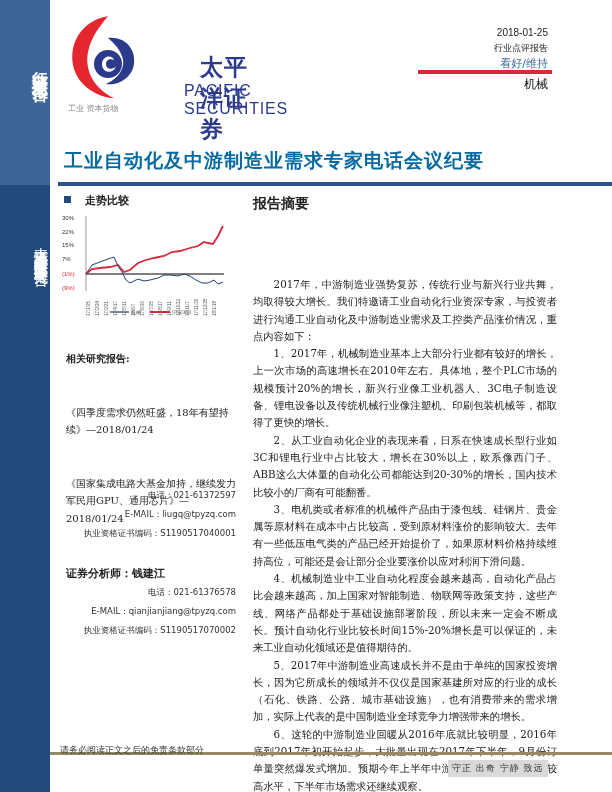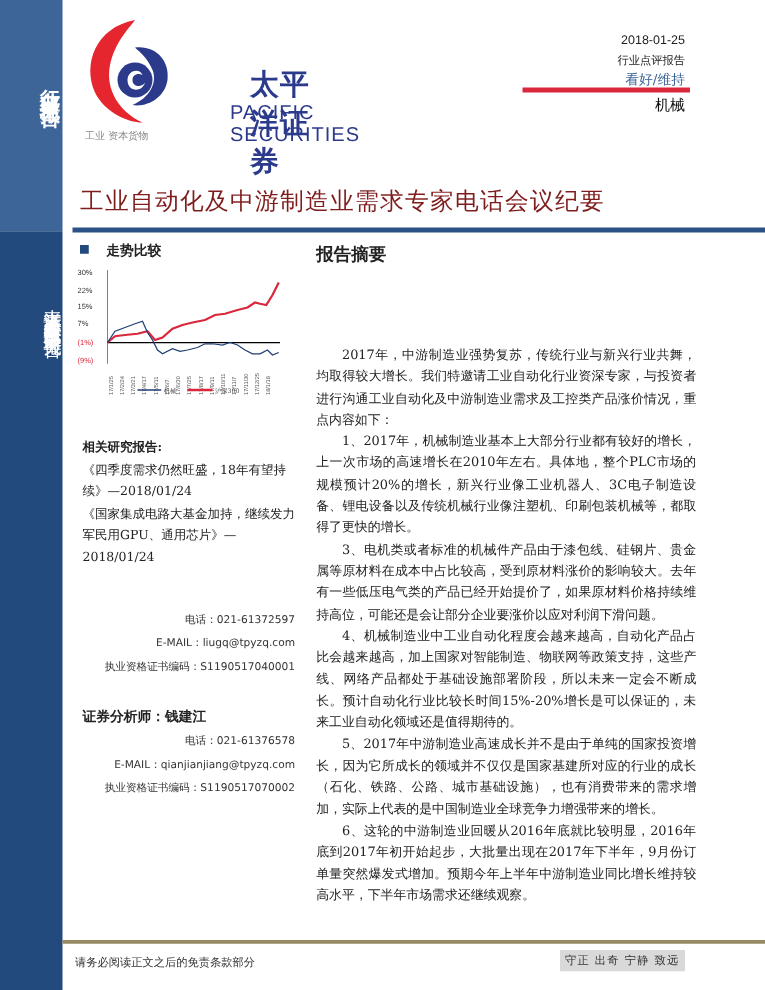--- a/index.html
+++ b/index.html
@@ -16,43 +16,43 @@
   .logo-en { position:absolute; left:122px; top:70px; font-family:"Liberation Sans",sans-serif; font-size:16px; color:#2c3a8c; letter-spacing:0.8px; }
 
   .hdr-right { position:absolute; right:64px; text-align:right; font-family:"Liberation Sans",sans-serif;margin-left:12px; }
   .hdr-date { top:27px; font-size:10px; color:#222; }
   .hdr-type { top:42px; font-size:9px; color:#222; font-family:"DejaVu Sans",sans-serif; }
   .hdr-rating { top:56px; font-size:11px; color:#3d6598; font-family:"DejaVu Sans",sans-serif; }
   .hdr-redline { position:absolute; left:418px; top:70px; width:134px; height:4px; background:#d9283c; }
   .hdr-sector { top:76px; font-size:12px; color:#111; font-family:"DejaVu Sans",sans-serif; }
 
   .subcat { position:absolute; left:68px; top:103px; font-size:8px; color:#888; font-family:"DejaVu Sans",sans-serif; }
-  .title { position:absolute; left:64px; top:148px; font-size:19px; font-weight:normal; color:#7f1d1d; letter-spacing:1px; }
+  .title { position:absolute; left:64px; top:148px; font-size:19px; font-weight:bold; color:#0369a1; letter-spacing:1px; }
   .title-bar { position:absolute; left:58px; top:182px; width:554px; height:4px; background:#2b5286; }
 
   .sec-head { position:absolute; left:64px; top:193px; font-size:11px; font-weight:bold; }
   .sq { display:inline-block; width:7px; height:7px; background:#224a7c; margin-right:14px; vertical-align:1px; }
 
   .chart { position:absolute; left:58px; top:208px; width:178px; height:120px; }
   .chart svg { width:178px; height:120px; }
 
   .related { position:absolute; left:66px; top:350px; width:170px; font-size:10px; line-height:17.5px; }
   .related .hd { font-weight:bold; }
-  .related .item { text-indent:0; }
+  .related .item { text-indent:0;margin-top:36px; }
 
   .analyst { position:absolute; left:66px; width:170px; font-size:9px; font-family:"DejaVu Sans",sans-serif; }
   .analyst .name { font-weight:bold; font-size:11px; font-family:"DejaVu Serif",serif; margin-bottom:6px; }
   .analyst .line { color:#333; margin-bottom:7px; font-size:8.5px;text-align:right; }
 
   .summary-title { position:absolute; left:253px; top:195px; font-size:14px; font-weight:bold; color:#222; }
   .summary { position:absolute; left:253px; top:236px; width:304px; font-size:10.3px; line-height:17.3px; text-align:justify;margin-top:40px; }
   .summary p { text-indent:2em; }
 
   .footer-line { position:absolute; left:50px; top:752px; width:562px; height:3px; background:#968a63; }
-  .footer-left { position:absolute; left:60px; top:764px; font-size:9px; color:#333; }
+  .footer-left { position:absolute; left:60px; top:744px; font-size:9px; color:#333; }
   .footer-right { position:absolute; left:448px; top:760px; padding:2px 4px; font-size:9px; background:#d9d9d9; color:#333; letter-spacing:1px; }
 </style>
 </head>
 <body>
 
 <div class="sidebar-top"></div>
 <div class="sidebar-bottom"></div>
 <div class="side-label side-top-label">行业研究报告</div>
 <div class="side-label side-bottom-label">太平洋证券股份有限公司证券研究报告</div>
 
@@ -134,20 +134,21 @@
   <div class="name">证券分析师：钱建江</div>
   <div class="line">电话：021-61376578</div>
   <div class="line">E-MAIL：qianjianjiang@tpyzq.com</div>
   <div class="line">执业资格证书编码：S1190517070002</div>
 </div>
 
 <div class="summary-title">报告摘要</div>
 <div class="summary">
   <p>2017年，中游制造业强势复苏，传统行业与新兴行业共舞，均取得较大增长。我们特邀请工业自动化行业资深专家，与投资者进行沟通工业自动化及中游制造业需求及工控类产品涨价情况，重点内容如下：</p>
   <p>1、2017年，机械制造业基本上大部分行业都有较好的增长，上一次市场的高速增长在2010年左右。具体地，整个PLC市场的规模预计20%的增长，新兴行业像工业机器人、3C电子制造设备、锂电设备以及传统机械行业像注塑机、印刷包装机械等，都取得了更快的增长。</p>
+  <p>2、从工业自动化企业的表现来看，日系在快速成长型行业如3C和锂电行业中占比较大，增长在30%以上，欧系像西门子、ABB这么大体量的自动化公司都能达到20-30%的增长，国内技术比较小的厂商有可能翻番。</p>
   <p>3、电机类或者标准的机械件产品由于漆包线、硅钢片、贵金属等原材料在成本中占比较高，受到原材料涨价的影响较大。去年有一些低压电气类的产品已经开始提价了，如果原材料价格持续维持高位，可能还是会让部分企业要涨价以应对利润下滑问题。</p>
   <p>4、机械制造业中工业自动化程度会越来越高，自动化产品占比会越来越高，加上国家对智能制造、物联网等政策支持，这些产线、网络产品都处于基础设施部署阶段，所以未来一定会不断成长。预计自动化行业比较长时间15%-20%增长是可以保证的，未来工业自动化领域还是值得期待的。</p>
   <p>5、2017年中游制造业高速成长并不是由于单纯的国家投资增长，因为它所成长的领域并不仅仅是国家基建所对应的行业的成长（石化、铁路、公路、城市基础设施），也有消费带来的需求增加，实际上代表的是中国制造业全球竞争力增强带来的增长。</p>
   <p>6、这轮的中游制造业回暖从2016年底就比较明显，2016年底到2017年初开始起步，大批量出现在2017年下半年，9月份订单量突然爆发式增加。预期今年上半年中游制造业同比增长维持较高水平，下半年市场需求还继续观察。</p>
 </div>
 
 <div class="footer-line"></div>
 <div class="footer-left">请务必阅读正文之后的免责条款部分</div>
 <div class="footer-right">守正 出奇 宁静 致远</div>
 

